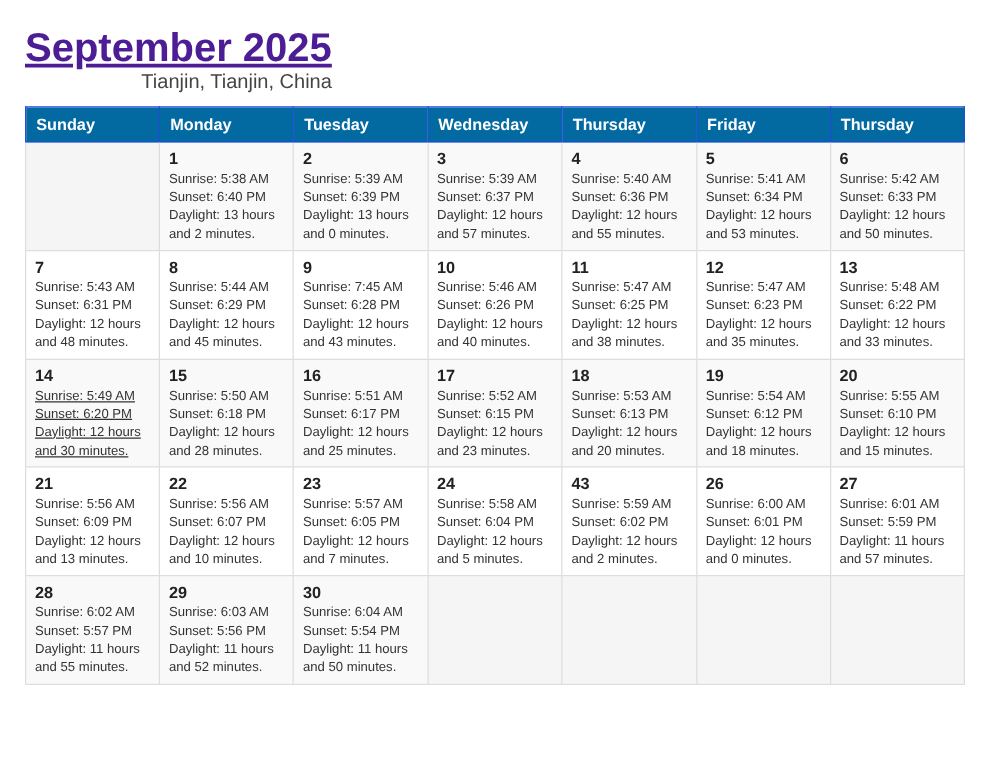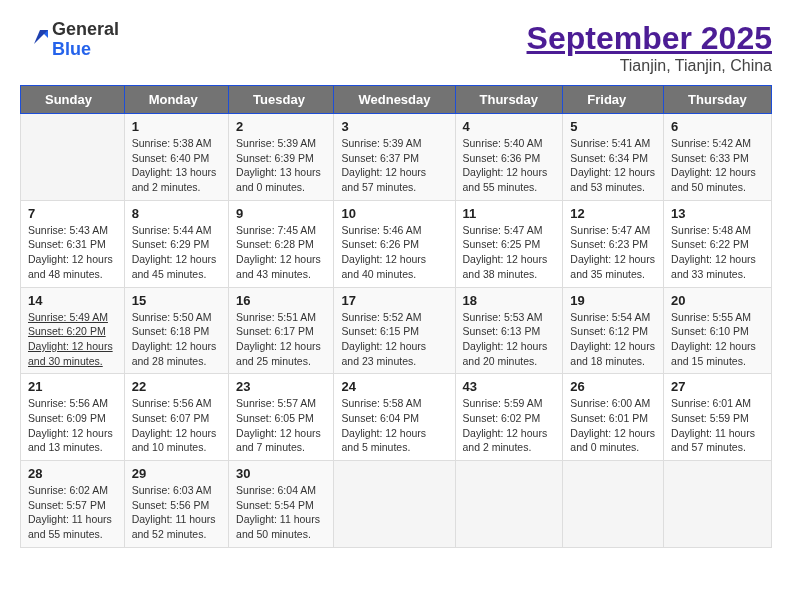--- a/index.html
+++ b/index.html
@@ -44,25 +44,25 @@
     .location {
       font-size: 16px;
       color: #444;
     }
     .calendar {
       width: 100%;
       border-collapse: collapse;
       border: 1px solid #ccc;
     }
     .calendar th {
-      background-color: #737373;
+      background-color: #0369a1;
       color: #fff;
       font-size: 13px;
       font-weight: bold;
-      padding: 6px 24px;
+      padding: 6px 8px;
       text-align: left;
       border: 1px solid #1d4ed8;
     }
     .calendar td {
       vertical-align: top;
       border: 1px solid #ddd;
       padding: 5px 7px;
       width: 108px;
       min-height: 80px;
       font-size: 11px;
@@ -88,30 +88,20 @@
       color: #333;
     }
     .empty-cell {
       background: #f5f5f5 !important;
     }
   </style>
 </head>
 <body>
 
 <div class="header">
-  <div class="logo">
-    <svg class="logo-icon" viewBox="0 0 28 28">
-      <polygon points="20,4 28,4 28,12" fill="#2563eb"></polygon>
-      <polygon points="20,4 28,4 14,18" fill="#1e40af"></polygon>
-    </svg>
-    <div class="logo-text">
-      <span class="logo-general">General</span><br>
-      <span class="logo-blue">Blue</span>
-    </div>
-  </div>
   <div class="title-block">
     <div class="month-title">September 2025</div>
     <div class="location">Tianjin, Tianjin, China</div>
   </div>
 </div>
 
 <table class="calendar">
   <thead>
     <tr>
     <th>Sunday</th>

